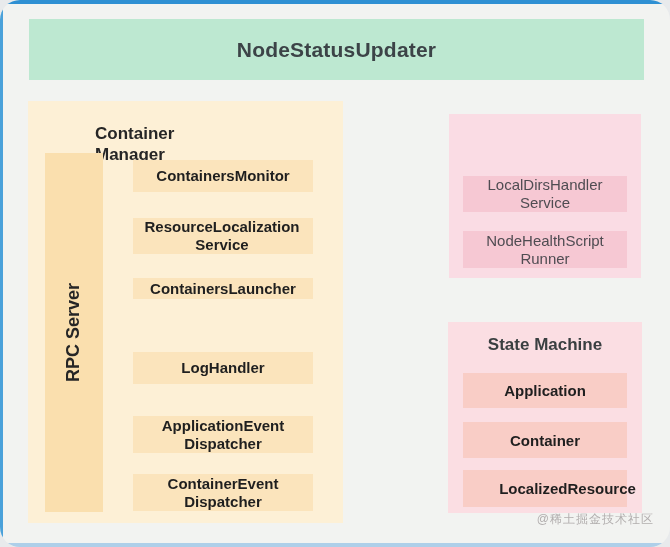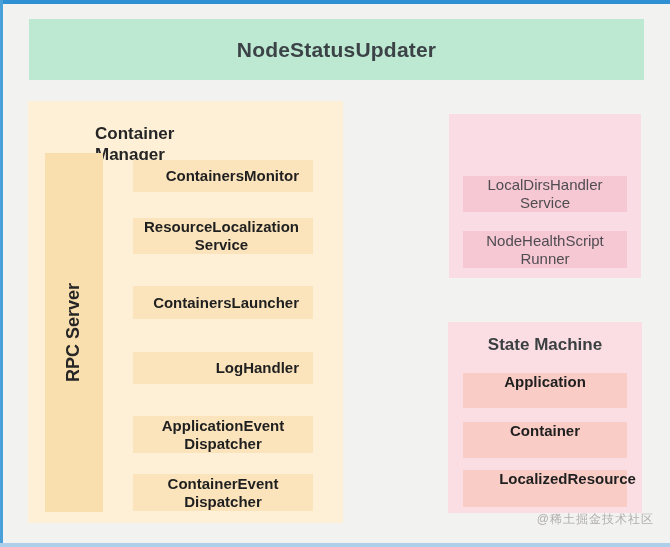--- a/index.html
+++ b/index.html
@@ -5,20 +5,21 @@
   * { margin: 0; padding: 0; box-sizing: border-box; }
   html, body { background: #e8eaec; }
   body { font-family: "Liberation Sans", sans-serif; }
 
   .frame {
     position: relative;
     width: 670px;
     height: 547px;
     background: #f2f3f1;
     overflow: hidden;
+    border-radius: 20px;
   }
   .border-top    { position: absolute; left: 0; top: 0; width: 670px; height: 4px; background: #2f90d3; }
   .border-left   { position: absolute; left: 0; top: 0; width: 3px; height: 547px; background: #4aa1da; }
   .border-bottom { position: absolute; left: 0; top: 543px; width: 670px; height: 4px; background: #aecfe9; }
 
   .banner {
     position: absolute; left: 29px; top: 19px; width: 615px; height: 61px;
     background: #bde8d1;
     display: flex; align-items: center; justify-content: center;
     font-size: 21px; font-weight: bold; color: #3c4347;
@@ -39,27 +40,27 @@
     background: #fadfae;
     display: flex; align-items: center; justify-content: center;
   }
   .rpc-box span {
     transform: rotate(-90deg); white-space: nowrap;
     font-size: 18px; font-weight: bold; color: #262626;
   }
   .cm-item {
     position: absolute; left: 105px; width: 180px;
     background: #fbe4bc;
-    display: flex; align-items: center; justify-content: flex-end; text-align: center;
+    display: flex; align-items: center; justify-content: center; text-align: center;
     font-size: 15px; font-weight: bold; color: #1f1f1f; line-height: 18px;
     padding: 0 14px;
   }
   .cm-i0 { top:  59px; height: 32px; }
   .cm-i1 { top: 117px; height: 36px; padding-left: 12px; }
-  .cm-i2 { top: 185px; height: 33px; }
+  .cm-i2 { top: 177px; height: 21px; }
   .cm-i3 { top: 251px; height: 32px; }
   .cm-i4 { top: 315px; height: 37px; }
   .cm-i5 { top: 373px; height: 37px; }
 
   
   .nh-box {
     position: absolute; left: 449px; top: 114px; width: 192px; height: 164px;
     background: #fadce4;
   }
   .nh-title {
@@ -83,21 +84,21 @@
     background: #fbdee3;
   }
   .sm-title {
     position: absolute; left: 0; top: 13px; width: 100%;
     text-align: center;
     font-size: 17px; font-weight: bold; color: #3a3f41;
   }
   .sm-item {
     position: absolute; left: 15px; width: 164px;
     background: #f9cdc6;
-    display: flex; justify-content: center; text-align: center;
+    display: flex; align-items: center; justify-content: center; text-align: center;
     font-size: 15px; font-weight: bold; color: #1f1f1f;
   }
   .sm-i0 { top:  51px; height: 35px; }
   .sm-i1 { top: 100px; height: 36px; }
   .sm-i2 { top: 148px; height: 37px; padding-left: 45px; }
 
   .watermark {
     position: absolute; right: 16px; top: 511px;
     font-size: 12px; color: #b2aeae; letter-spacing: 1px;
   }

